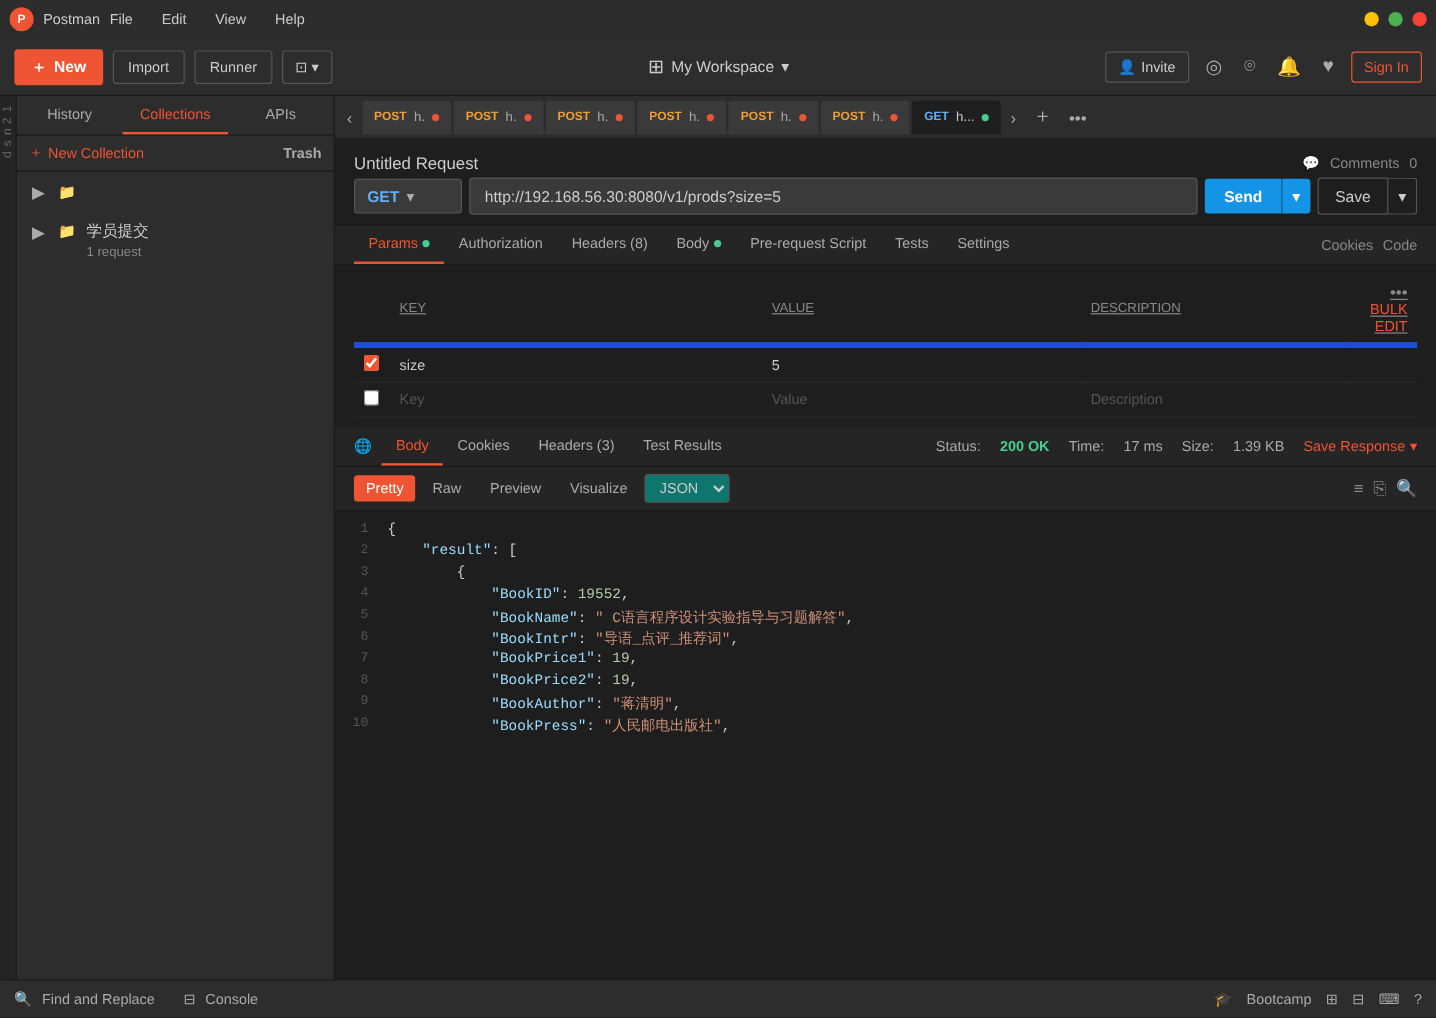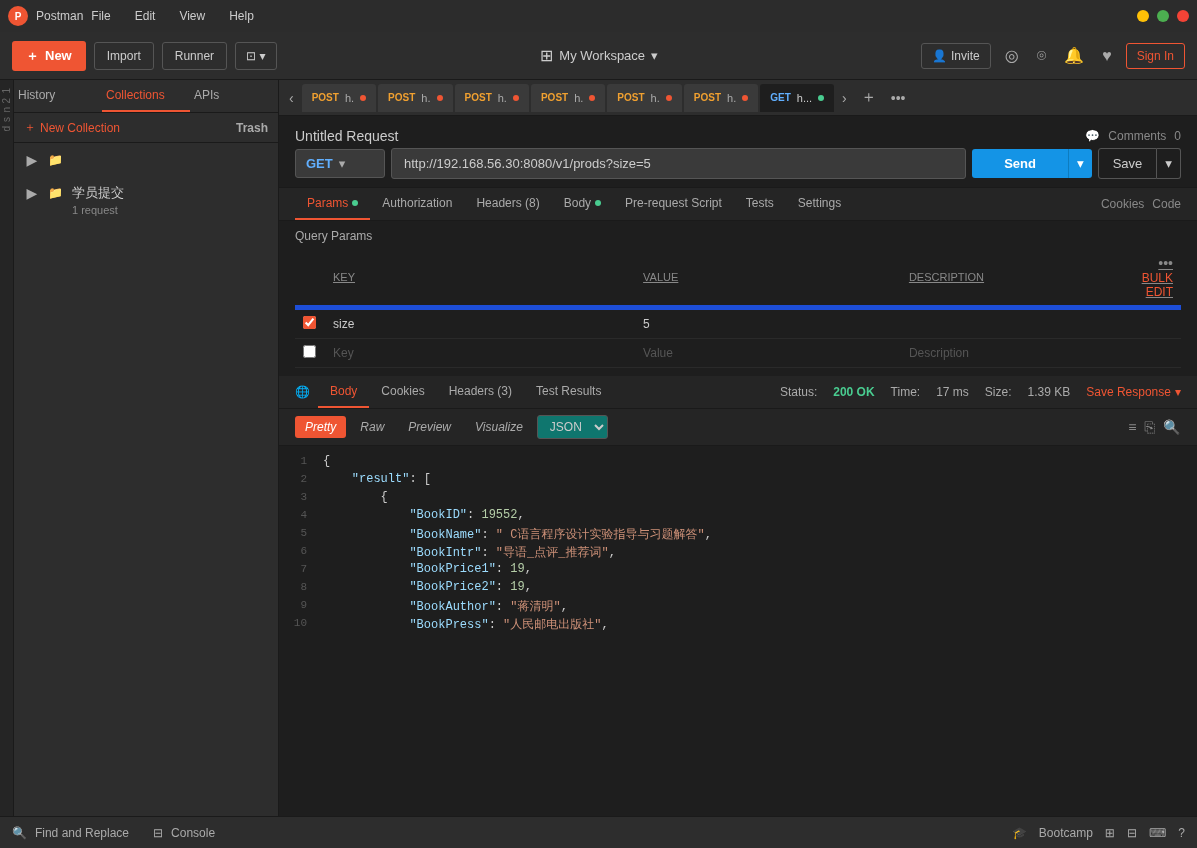--- a/index.html
+++ b/index.html
@@ -33,21 +33,21 @@
     .btn-signin { background: transparent; color: #ef5533; border: 1px solid #ef5533; padding: 5px 10px; border-radius: 3px; font-size: 12px; cursor: pointer; }
 
     
     .main-layout { display: flex; height: calc(848px - 32px - 48px - 32px); }
 
     
     .sidebar { width: 265px; background: #2d2d2d; border-right: 1px solid #1a1a1a; display: flex; flex-direction: column; }
     .sidebar-filter { padding: 8px; }
     .sidebar-filter input { width: 100%; background: #3a3a3a; border: 1px solid #555; border-radius: 3px; padding: 5px 8px; color: #ccc; font-size: 12px; outline: none; }
     .sidebar-tabs { display: flex; border-bottom: 1px solid #1a1a1a; }
-    .sidebar-tab { flex: 1; padding: 8px 4px; font-size: 12px; cursor: pointer; color: #aaa; }
+    .sidebar-tab { flex: 1; text-align: center; padding: 8px 4px; font-size: 12px; cursor: pointer; color: #aaa; }
     .sidebar-tab.active { color: #ef5533; border-bottom: 2px solid #ef5533; }
     .sidebar-actions { display: flex; justify-content: space-between; align-items: center; padding: 6px 10px; border-bottom: 1px solid #1a1a1a; }
     .btn-new-collection { color: #ef5533; font-size: 12px; cursor: pointer; display: flex; align-items: center; gap: 4px; }
     .btn-trash { color: #aaa; font-size: 12px; cursor: pointer; font-weight: bold; }
     .collection-list { flex: 1; overflow-y: auto; }
     .collection-item { padding: 8px 10px; display: flex; align-items: flex-start; gap: 8px; cursor: pointer; }
     .collection-icon { width: 16px; height: 16px; margin-top: 1px; display: flex; align-items: center; justify-content: center; }
     .folder-icon { color: #aaa; font-size: 14px; }
     .collection-info { flex: 1; }
     .collection-name { color: #ccc; font-size: 13px; margin-bottom: 2px; }
@@ -72,21 +72,21 @@
     
     .request-pane { padding: 12px 16px 8px; border-bottom: 1px solid #1a1a1a; }
     .request-title-row { display: flex; align-items: center; justify-content: space-between; margin-bottom: 4px; }
     .request-title { color: #ccc; font-size: 14px; font-weight: 500; }
     .request-title-actions { display: flex; align-items: center; gap: 8px; color: #888; font-size: 12px; }
 
     
     .url-bar { display: flex; gap: 6px; align-items: center; }
     .method-select { background: #3a3a3a; border: 1px solid #555; color: #61affe; border-radius: 3px; padding: 6px 10px; font-size: 13px; cursor: pointer; display: flex; align-items: center; gap: 6px; min-width: 90px; }
     .url-input { flex: 1; background: #3a3a3a; border: 1px solid #555; border-radius: 3px; padding: 7px 12px; color: #ccc; font-size: 13px; outline: none; }
-    .btn-send { background: #1494e6; color: white; border: none; padding: 7px 32px; border-radius: 3px 0 0 3px; font-size: 13px; cursor: pointer; font-weight: 600; }
+    .btn-send { background: #1494e6; color: white; border: none; padding: 7px 16px; border-radius: 3px 0 0 3px; font-size: 13px; cursor: pointer; font-weight: 600; }
     .btn-send-arrow { background: #1494e6; color: white; border: none; border-left: 1px solid #0d7cbf; padding: 7px 8px; border-radius: 0 3px 3px 0; cursor: pointer; }
     .btn-save { background: transparent; color: #ccc; border: 1px solid #555; padding: 7px 14px; border-radius: 3px 0 0 3px; font-size: 13px; cursor: pointer; }
     .btn-save-arrow { background: transparent; color: #ccc; border: 1px solid #555; border-left: none; padding: 7px 8px; border-radius: 0 3px 3px 0; cursor: pointer; }
 
     
     .request-subtabs { display: flex; align-items: center; padding: 0 16px; border-bottom: 1px solid #1a1a1a; background: #252525; }
     .req-subtab { padding: 8px 12px; font-size: 12px; color: #aaa; cursor: pointer; border-bottom: 2px solid transparent; display: flex; align-items: center; gap: 4px; }
     .req-subtab.active { color: #ef5533; border-bottom-color: #ef5533; text-align: center; }
     .req-subtab .dot { width: 6px; height: 6px; border-radius: 50%; background: #ef5533; display: inline-block; }
     .req-subtab .dot-green { background: #49cc90; }
@@ -115,21 +115,21 @@
     .response-tabs-bar { display: flex; align-items: center; padding: 0 16px; border-bottom: 1px solid #1a1a1a; background: #252525; }
     .resp-tab { padding: 8px 12px; font-size: 12px; color: #aaa; cursor: pointer; border-bottom: 2px solid transparent; }
     .resp-tab.active { color: #ef5533; border-bottom-color: #ef5533; }
     .response-status { margin-left: auto; display: flex; gap: 16px; align-items: center; }
     .status-ok { color: #49cc90; font-size: 12px; font-weight: 600; }
     .status-info { color: #aaa; font-size: 12px; }
     .btn-save-response { color: #ef5533; font-size: 12px; cursor: pointer; display: flex; align-items: center; gap: 4px; }
 
     
     .response-controls { display: flex; align-items: center; padding: 6px 16px; border-bottom: 1px solid #1a1a1a; background: #252525; gap: 4px; }
-    .resp-format-btn { padding: 4px 10px; font-size: 12px; cursor: pointer; border-radius: 3px; border: none; background: transparent; color: #aaa; font-style: italic; }
+    .resp-format-btn { padding: 4px 10px; font-size: 12px; cursor: pointer; border-radius: 3px; border: none; background: transparent; color: #aaa; }
     .resp-format-btn.active { background: #ef5533; color: white; }
     .resp-format-select { background: #0f766e; border: 1px solid #555; color: #ccc; border-radius: 3px; padding: 3px 8px; font-size: 12px; cursor: pointer; }
     .resp-controls-right { margin-left: auto; display: flex; gap: 8px; color: #888; }
     .resp-icon-btn { cursor: pointer; font-size: 14px; }
 
     
     .code-area { flex: 1; overflow-y: auto; background: #1e1e1e; padding: 8px 0; font-family: 'Courier New', monospace; font-size: 12px; }
     .code-line { display: flex; min-height: 18px; }
     .line-num { color: #555; min-width: 40px; text-align: right; padding-right: 12px; user-select: none; font-size: 11px; padding-top: 1px; }
     .line-content { color: #ccc; padding-left: 4px; white-space: pre; }
@@ -341,21 +341,20 @@
       <div class="req-subtab">
         <span>Settings</span>
       </div>
       <div class="subtabs-right">
         <span>Cookies</span>
         <span>Code</span>
       </div>
     </div>
 
     <div class="query-params-section">
-      <div class="query-params-title">Query Params</div>
       <table class="params-table">
         <thead>
           <tr>
             <th class="check-col"></th>
             <th class="key-col">
               <span>KEY</span>
             </th>
             <th class="val-col">
               <span>VALUE</span>
             </th>

